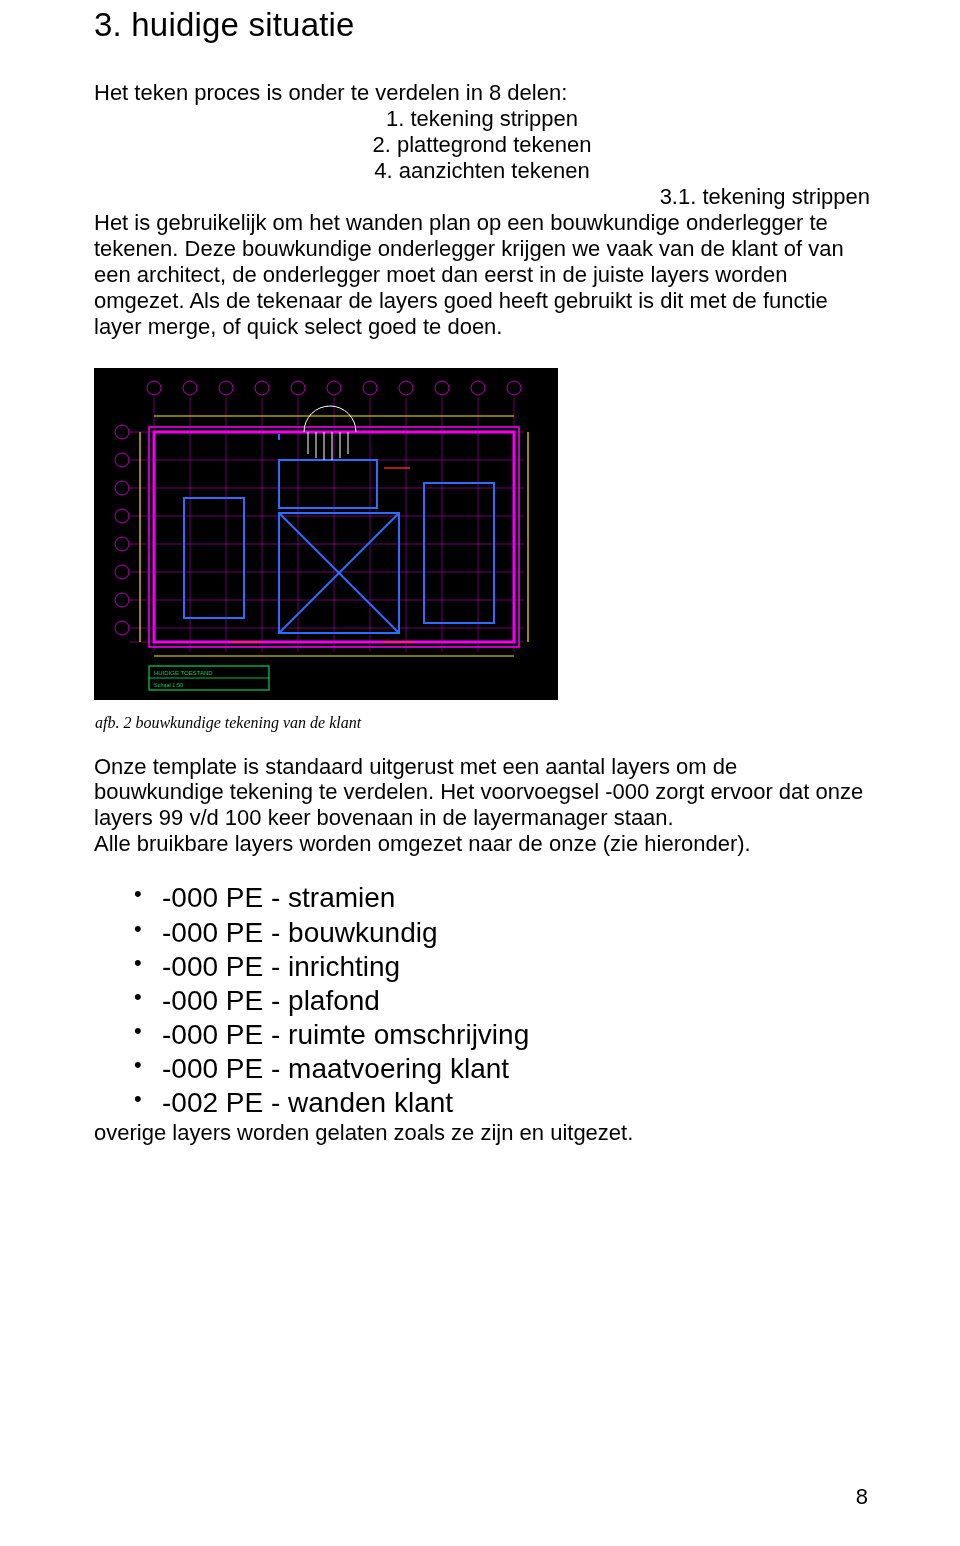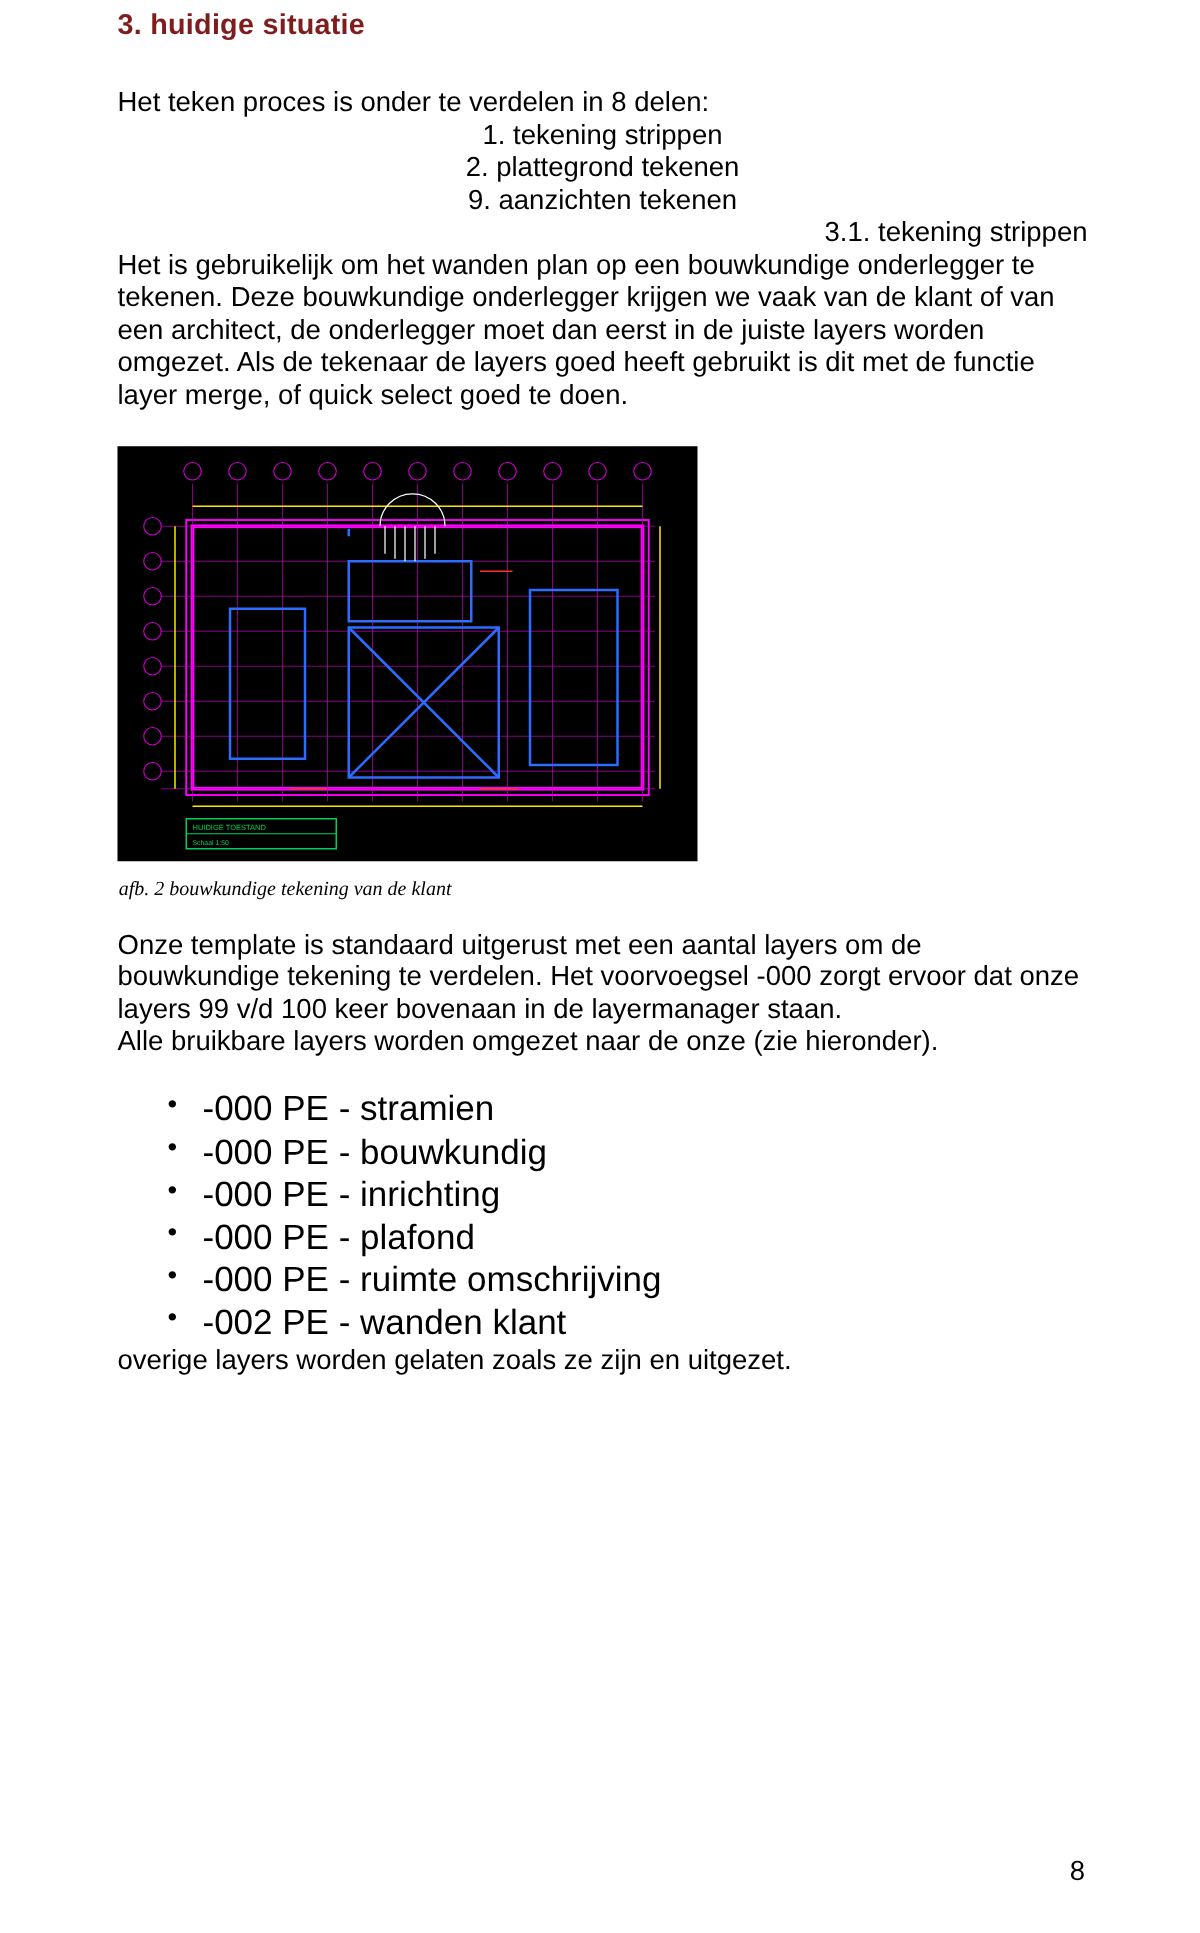--- a/index.html
+++ b/index.html
@@ -8,23 +8,23 @@
     width: 960px;
     min-height: 1546px;
     background: #fff;
     font-family: Arial, Helvetica, sans-serif;
     color: #000;
     box-sizing: border-box;
     padding: 6px 90px 0 94px;
     position: relative;
   }
   h2.section-title {
-    font-size: 23px;
-    font-weight: bold;
-    color: #7f1d1d;
+    font-size: 33px;
+    font-weight: normal;
+    color: #000000;
     margin: 0 0 36px 0;
     letter-spacing: 0.2px;
   }
   p, li, div.body-text {
     font-size: 22px;
     line-height: 1.18;
     margin: 0;
   }
   .intro { margin-bottom: 2px; }
   .numlist { margin-top: 0; text-align: center; }
@@ -80,21 +80,21 @@
 </style>
 </head>
 <body>
 
 <h2 class="section-title">3. huidige situatie</h2>
 
 <div class="body-text intro">Het teken proces is onder te verdelen in 8 delen:</div>
 <div class="numlist">
   <div class="body-text">1. tekening strippen</div>
   <div class="body-text">2. plattegrond tekenen</div>
-  <div class="body-text">9. aanzichten tekenen</div>
+  <div class="body-text">4. aanzichten tekenen</div>
 </div>
 
 <div class="subhead body-text">3.1. tekening strippen</div>
 
 <div class="body-text para">Het is gebruikelijk om het wanden plan op een bouwkundige onderlegger te tekenen. Deze bouwkundige onderlegger krijgen we vaak van de klant of van een architect, de onderlegger moet dan eerst in de juiste layers worden omgezet. Als de tekenaar de layers goed heeft gebruikt is dit met de functie layer merge, of quick select goed te doen.</div>
 
 <div class="figure-wrap">
   <div class="fig">
     <svg viewBox="0 0 464 332" width="464" height="332">
 
@@ -196,18 +196,19 @@
 
 <div class="body-text para">Onze template is standaard uitgerust met een aantal layers om de bouwkundige tekening te verdelen. Het voorvoegsel -000 zorgt ervoor dat onze layers 99 v/d 100 keer bovenaan in de layermanager staan.</div>
 <div class="body-text para">Alle bruikbare layers worden omgezet naar de onze (zie hieronder).</div>
 
 <ul class="bullets">
   <li>-000 PE - stramien</li>
   <li>-000 PE - bouwkundig</li>
   <li>-000 PE - inrichting</li>
   <li>-000 PE - plafond</li>
   <li>-000 PE - ruimte omschrijving</li>
+  <li>-000 PE - maatvoering klant</li>
   <li>-002 PE - wanden klant</li>
 </ul>
 
 <div class="body-text closing">overige layers worden gelaten zoals ze zijn en uitgezet.</div>
 
 <div class="pagenum">8</div>
 
 </body></html>

